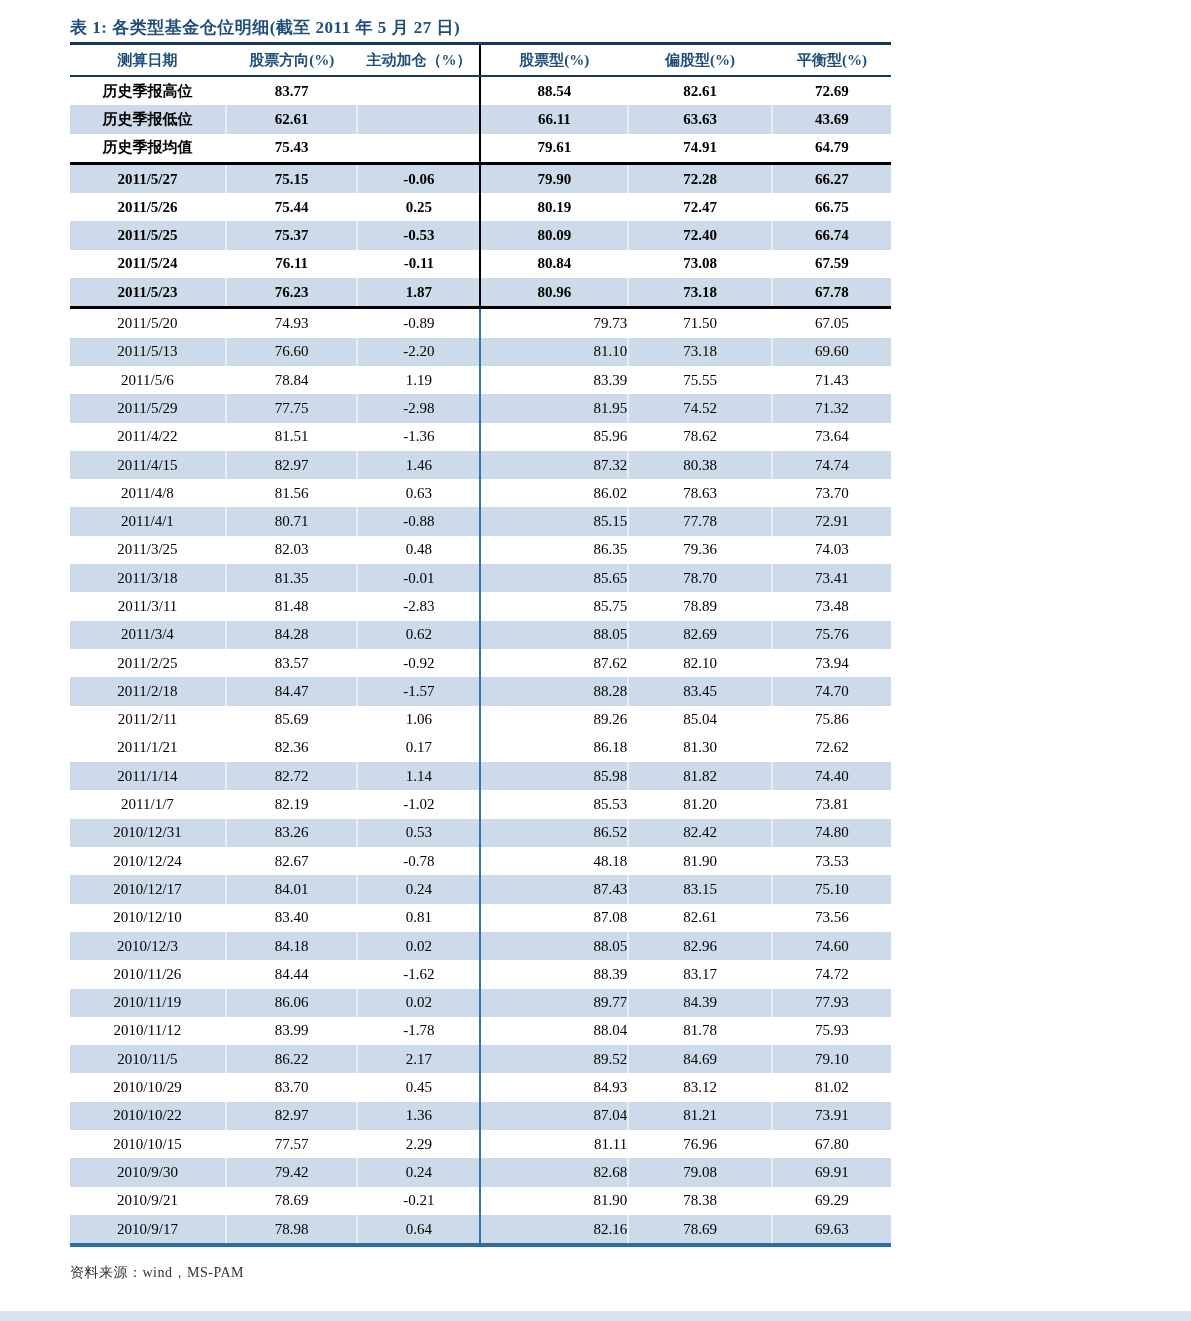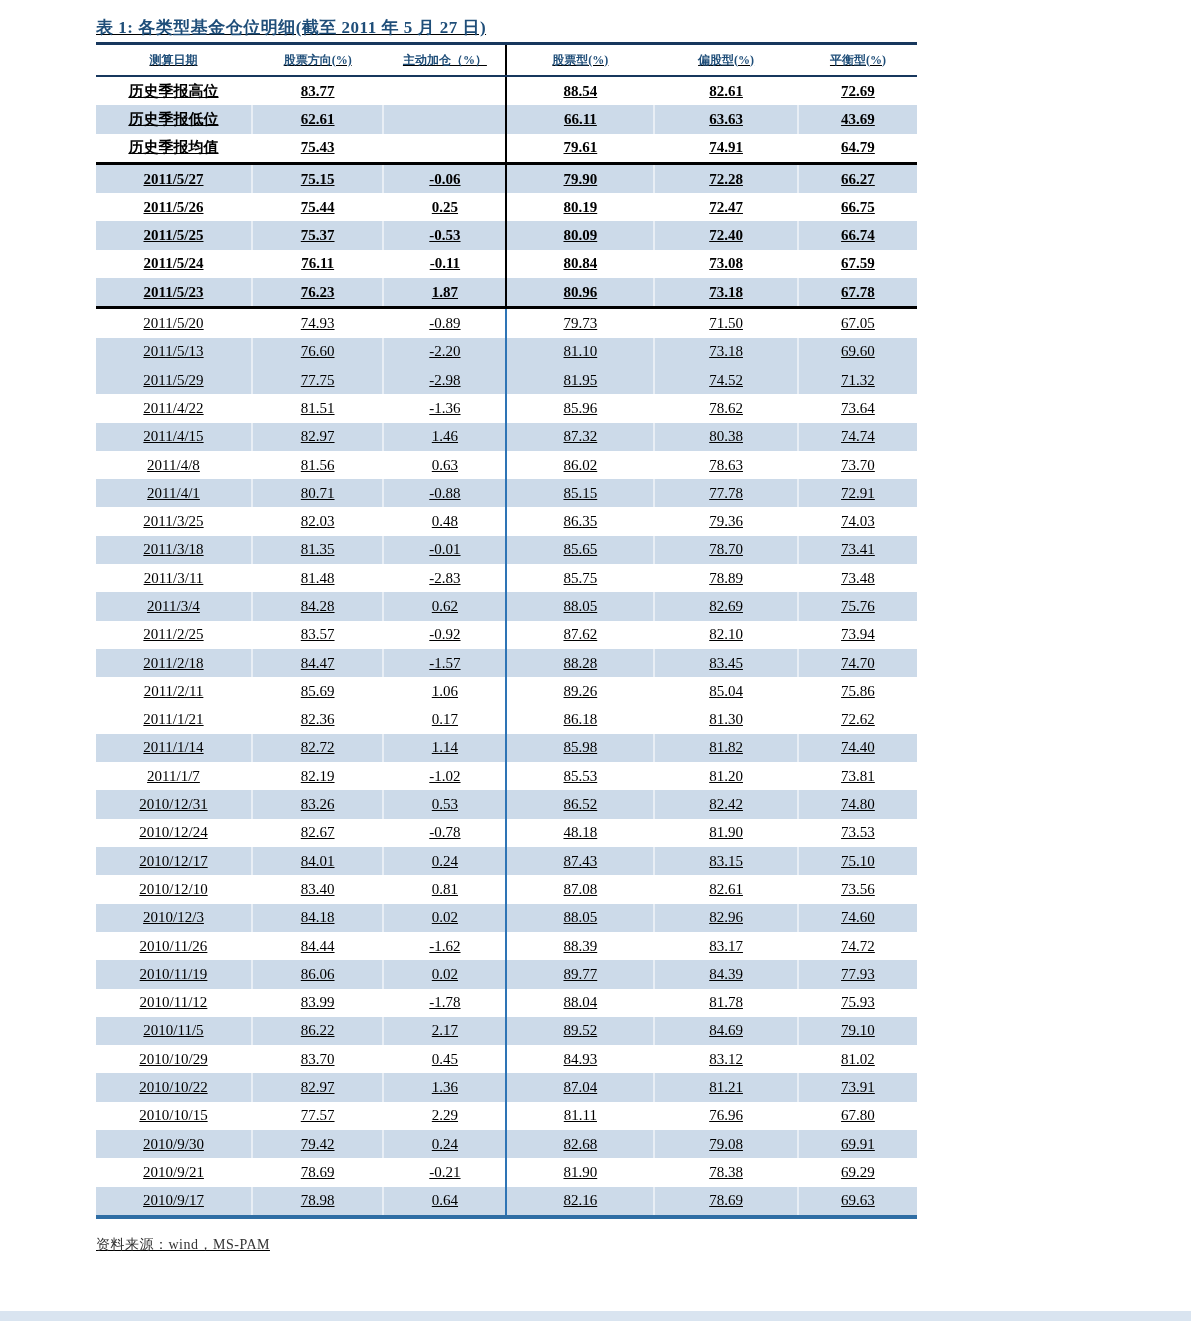--- a/index.html
+++ b/index.html
@@ -18,43 +18,42 @@
   body{
     width:1191px;height:1321px;
     background:#ffffff;
     position:relative;
     font-family:"Liberation Serif","DejaVu Serif",serif;
     color:var(--text);
     overflow:hidden;
   }
   .content{
     position:absolute;
-    left:96px;top:14px;
+    left:70px;top:14px;
     width:821px;
-    text-decoration:underline;
   }
   .tbl-title{
     font-size:17px;
     font-weight:bold;
     color:var(--navy);
     line-height:28px;
     height:28px;
     letter-spacing:0.5px;
     white-space:nowrap;
   }
   table.fund-table{
     width:821px;
     border-collapse:collapse;
     table-layout:fixed;
     border-top:3px solid var(--rule-navy);
     border-bottom:4px solid var(--rule-bottom);
   }
   table.fund-table th{
     height:30px;
-    font-size:12px;
+    font-size:15px;
     font-weight:bold;
     color:var(--navy);
     text-align:center;
     vertical-align:middle;
     padding:0;
     border-bottom:2px solid var(--rule-navy);
     white-space:nowrap;
   }
   table.fund-table td{
     height:28.3px;
@@ -69,20 +68,21 @@
   table.fund-table td + td{
     border-left:2px solid rgba(255,255,255,0.55);
   }
   
   table.fund-table th.sep,
   table.fund-table td.sep{
     border-left:2px solid var(--divider-black);
   }
   table.fund-table tr.reg td.sep{
     border-left-color:var(--divider-blue);
+    text-align:right;
   }
   tr.alt{background:var(--row-alt);border-radius:12px;}
   tr.bold td{font-weight:bold;margin-top:32px;}
   tr.rule-black td{border-bottom:3px solid var(--rule-black);}
   .source-note{
     margin-top:17px;
     font-size:14px;
     color:var(--note);
     letter-spacing:0.5px;
   }
@@ -192,20 +192,28 @@
           <td>67.05</td>
         </tr>
         <tr class="alt reg">
           <td>2011/5/13</td>
           <td>76.60</td>
           <td>-2.20</td>
           <td class="sep">81.10</td>
           <td>73.18</td>
           <td>69.60</td>
         </tr>
+        <tr class="reg">
+          <td>2011/5/6</td>
+          <td>78.84</td>
+          <td>1.19</td>
+          <td class="sep">83.39</td>
+          <td>75.55</td>
+          <td>71.43</td>
+        </tr>
         <tr class="alt reg">
           <td>2011/5/29</td>
           <td>77.75</td>
           <td>-2.98</td>
           <td class="sep">81.95</td>
           <td>74.52</td>
           <td>71.32</td>
         </tr>
         <tr class="reg">
           <td>2011/4/22</td>

